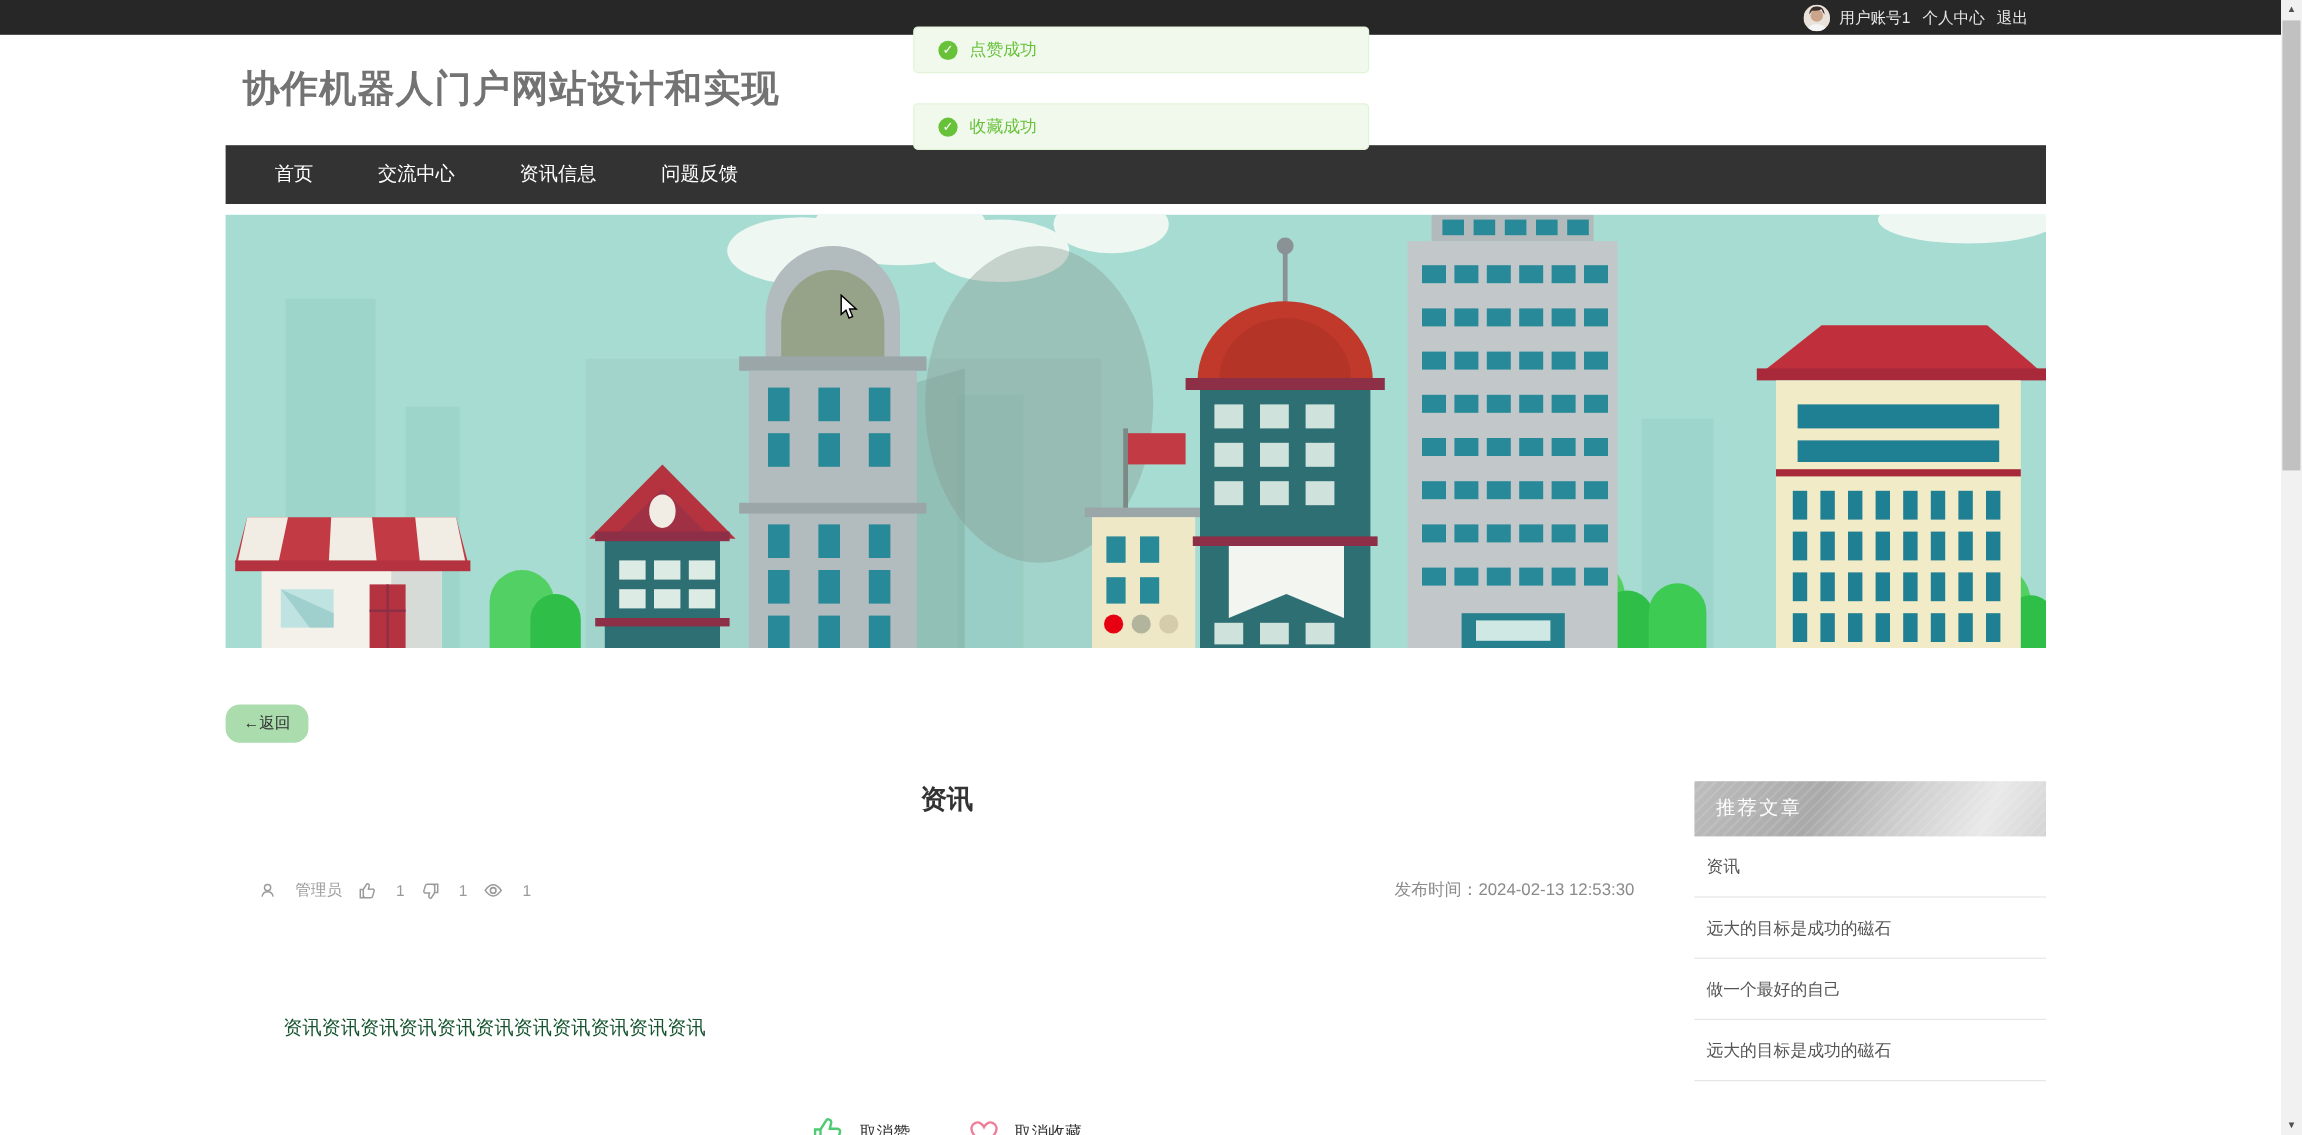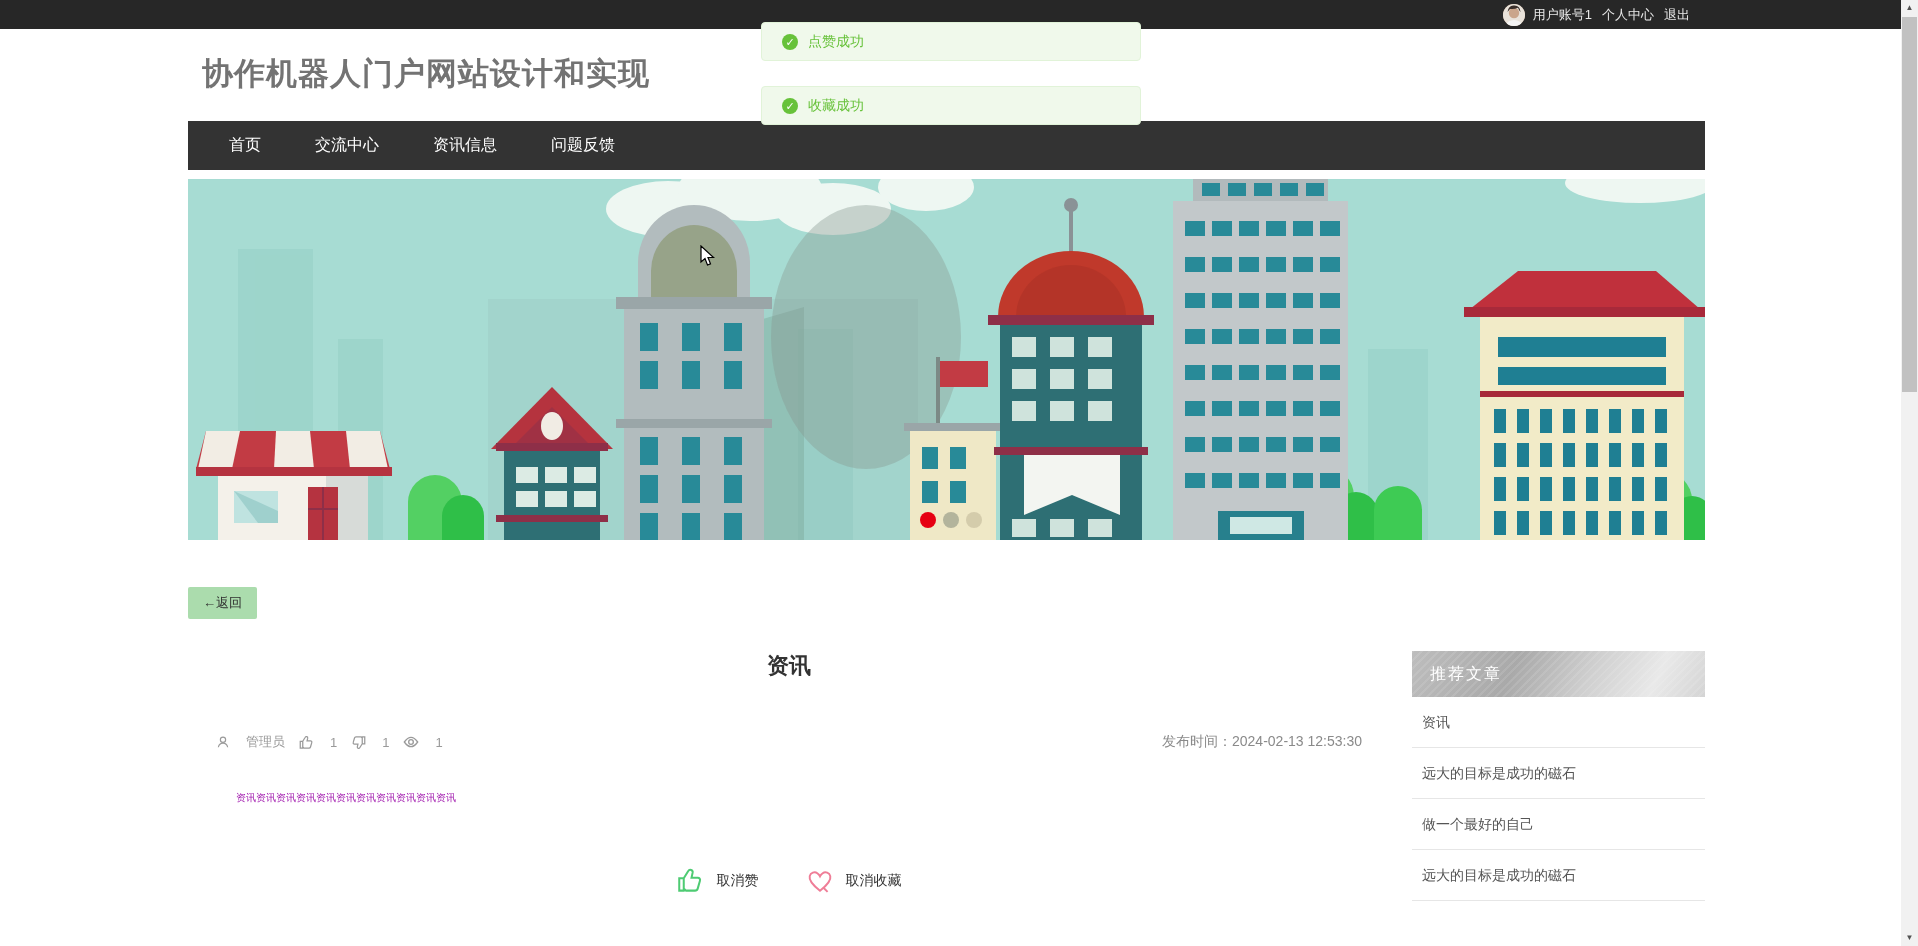--- a/index.html
+++ b/index.html
@@ -48,36 +48,36 @@
   .dots { position:absolute; bottom:12px; left:732px; display:flex; gap:7px; }
   .dot { width:16px; height:16px; border-radius:50%; background:rgba(40,60,60,0.30); cursor:pointer; }
   .dot.active { background:#e60012; }
   .dot.d3 { background:rgba(190,180,150,0.55); }
   .cursor { position:absolute; left:512px; top:66px; }
 
   
   .back-row { margin-top:47px; }
   .back-btn {
     display:inline-block; background:#abdcad; color:#2f2f2f; font-size:13px;
-    padding:7px 15px; border:none; border-radius:2px; cursor:pointer;
+    padding:7px 15px; border:none; border-radius:12px; cursor:pointer;
   }
 
   
   .main { display:flex; gap:22px; margin-top:32px; align-items:flex-start; }
   .content { width:1202px; }
   .article-title { text-align:center; font-size:22px; font-weight:bold; color:#333; }
   .meta-row {
     margin-top:52px; display:flex; justify-content:space-between; align-items:center;
     padding:0 28px; font-size:13px; color:#9a9a9a;
   }
   .meta-left { display:flex; align-items:center; gap:14px; }
   .meta-item { display:flex; align-items:center; gap:16px; }
   .meta-item svg { display:block; }
   .publish { font-size:14px; color:#8a8a8a; }
-  .article-body { margin-top:40px; padding-left:48px; font-size:10px; color:#a21caf; }
+  .article-body { margin-top:96px; padding-left:48px; font-size:16px; color:#14532d; }
   .actions { margin-top:62px; display:flex; justify-content:center; gap:48px; align-items:center; }
   .action-btn { display:flex; align-items:center; gap:13px; cursor:pointer; background:none; border:none; font-size:14px; color:#333; font-family:Liberation Serif, serif; }
 
   
   .sidebar { width:293px; }
   .sidebar-header {
     height:46px; line-height:46px; padding-left:18px; color:#ffffff;
     font-size:16px; letter-spacing:2px;
     background:
       repeating-linear-gradient(135deg, rgba(255,255,255,0.10) 0 2px, rgba(0,0,0,0) 2px 6px),

